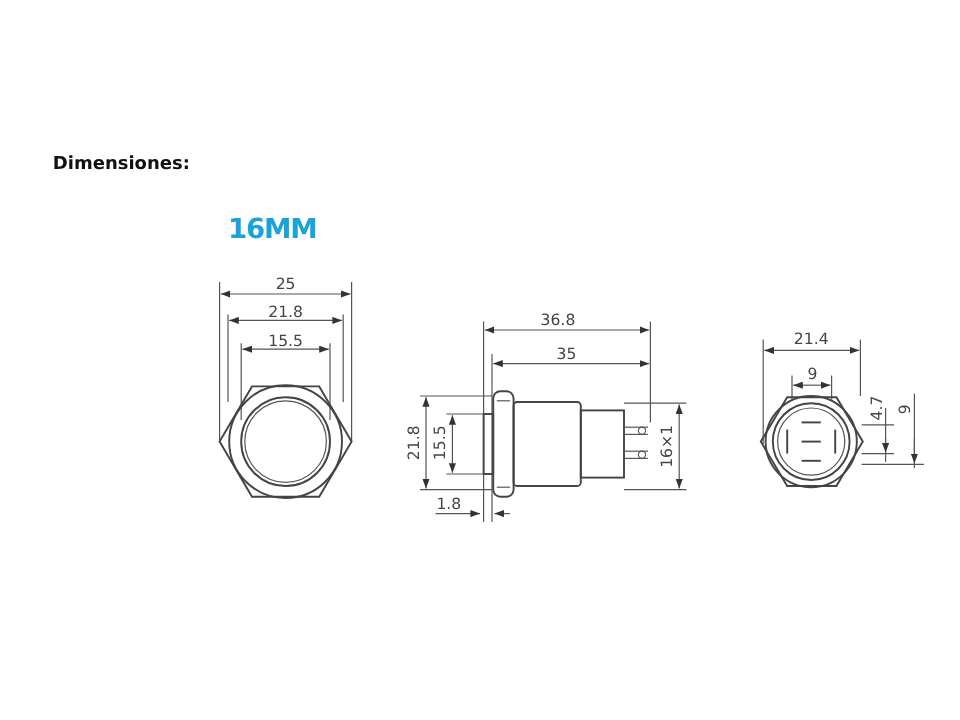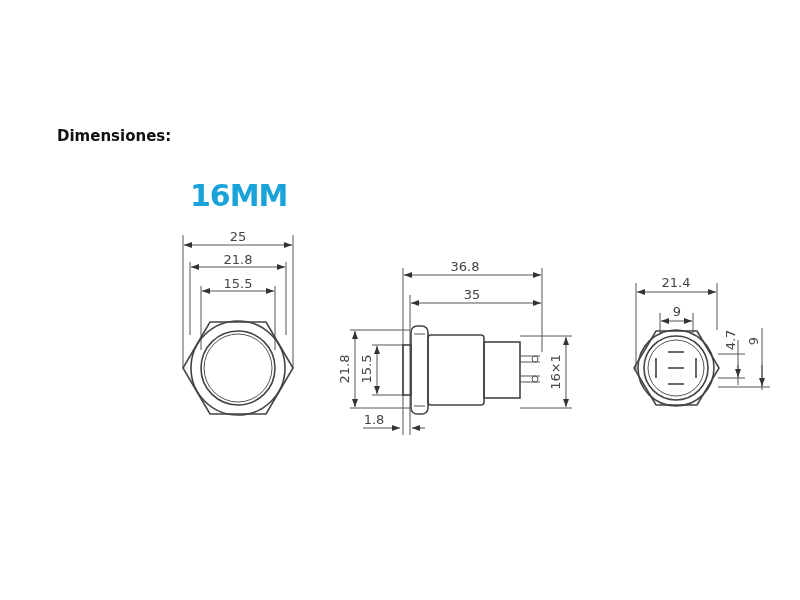--- a/index.html
+++ b/index.html
@@ -1,18 +1,18 @@
 <!DOCTYPE html>
 <html><head>
 <meta charset="utf-8">
 <style>
   html, body { margin:0; padding:0; background:#ffffff; }
   body { width:800px; height:600px; position:relative; overflow:hidden; font-family:"Liberation Sans", sans-serif; }
-  .heading { position:absolute; left:44px; top:127px; font-family:"DejaVu Sans", sans-serif; font-weight:bold; font-size:15px; color:#111;margin-left:13px; }
-  .size-label { position:absolute; left:190px; top:178px; font-family:"DejaVu Sans", sans-serif; font-size:30px; font-weight:bold; color:#1aa3d9; letter-spacing:-1px; }
+  .heading { position:absolute; left:44px; top:127px; font-family:"DejaVu Sans", sans-serif; font-weight:bold; font-size:15px; color:#111; }
+  .size-label { position:absolute; left:190px; top:178px; font-family:"DejaVu Sans", sans-serif; font-size:23px; font-weight:bold; color:#1aa3d9; letter-spacing:-1px; }
   svg { position:absolute; left:0; top:0; }
   svg text { font-family:"DejaVu Sans", sans-serif; font-size:13px; fill:#444; }
   .ln { stroke:#555; stroke-width:1; fill:none; }
   .thk { stroke:#444; stroke-width:1.6; fill:none; }
 </style>
 </head>
 <body>
 
 <div class="heading">Dimensiones:</div>
 <div class="size-label">16MM</div>

